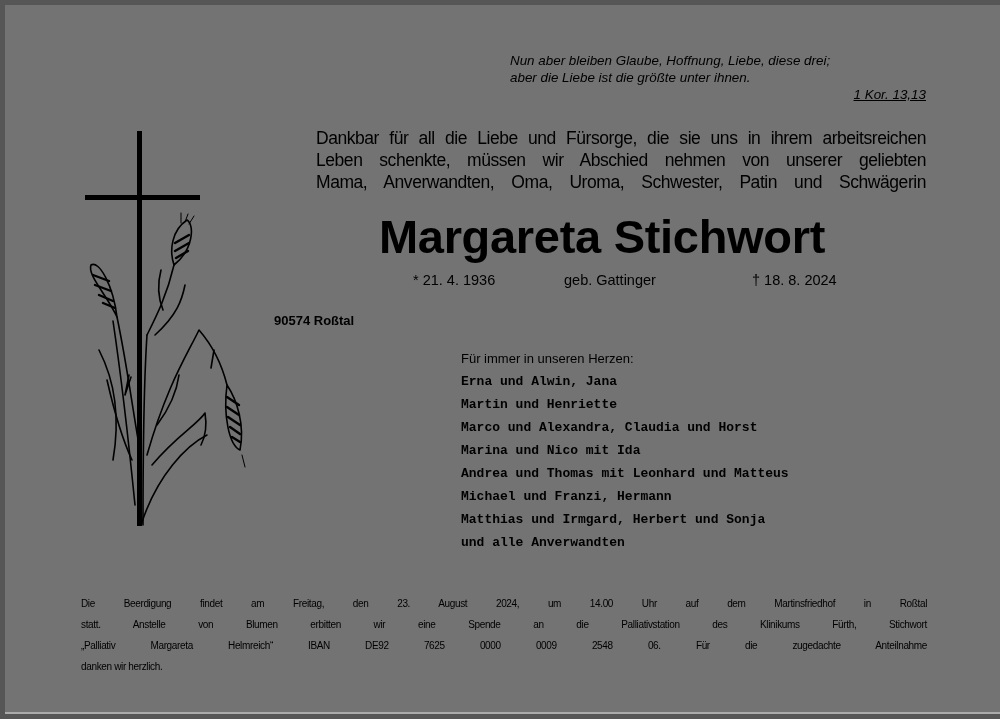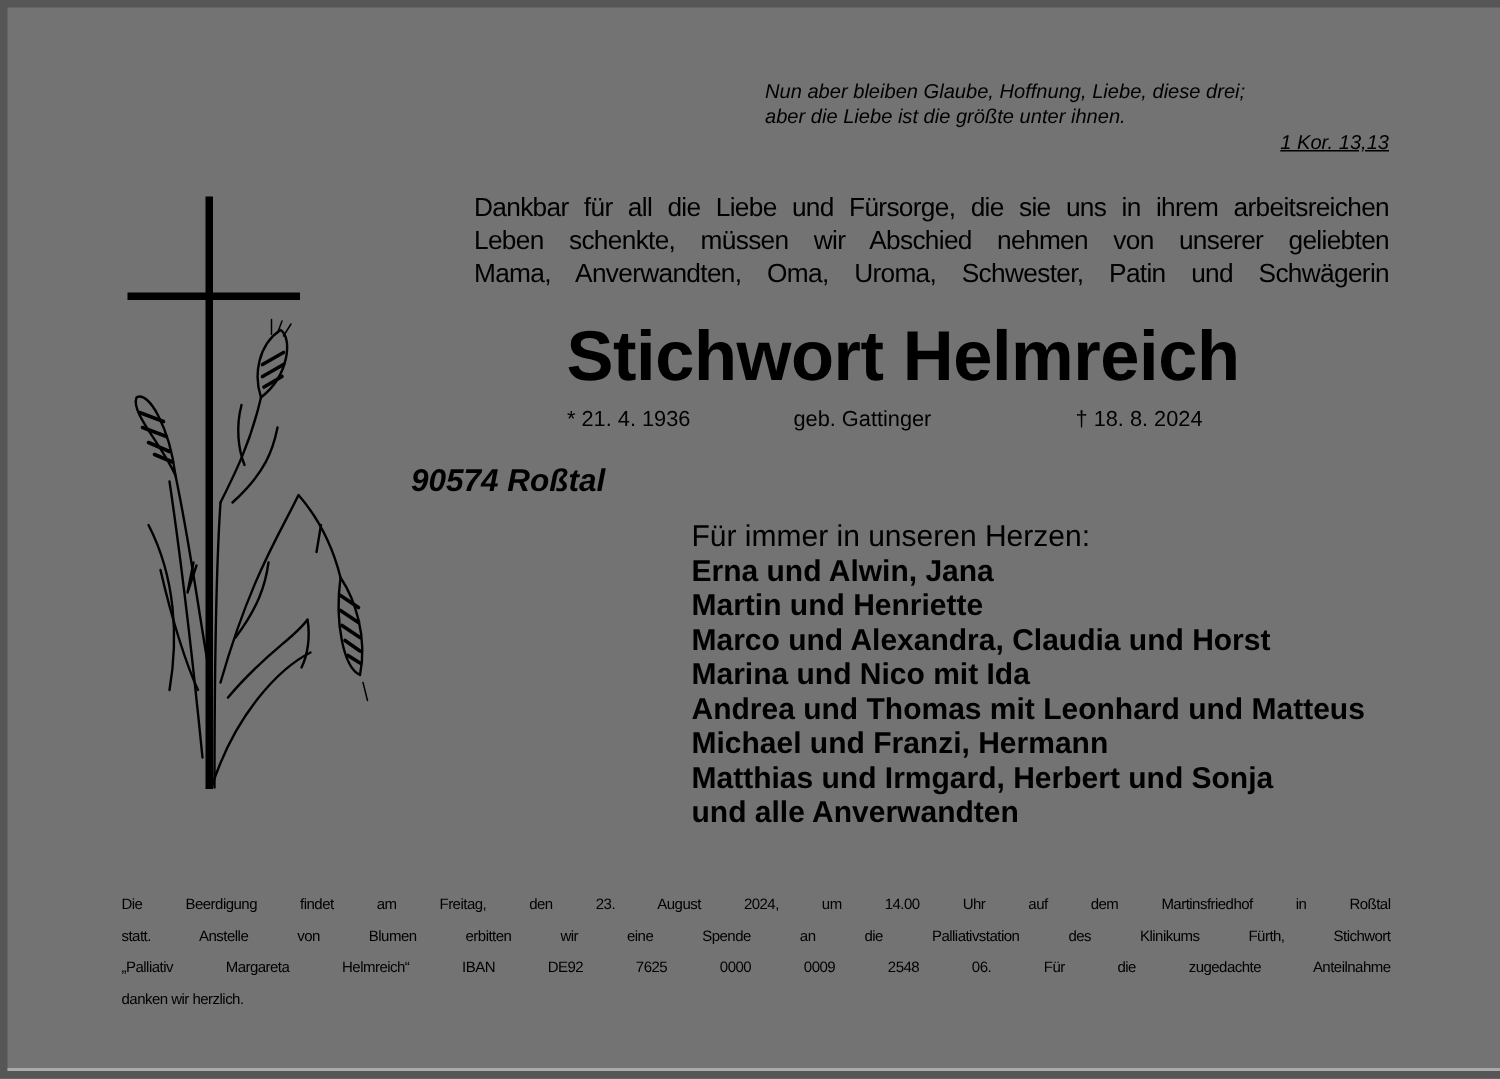--- a/index.html
+++ b/index.html
@@ -25,24 +25,24 @@
     font-size:17.5px; line-height:22px;
     text-align:justify; text-align-last:justify;
     font-family:"Liberation Sans Narrow","Liberation Sans", sans-serif;
     letter-spacing:-0.45px;
   }
   .intro div { text-align:justify; text-align-last:justify;margin-left:44px; }
   .name {
     left:267px; top:202px; width:660px; text-align:center;
     font-weight:bold; font-size:47px; line-height:60px; letter-spacing:-0.3px;
   }
-  .dates { top:266px; font-size:14.5px; line-height:18px; }
-  .city { left:269px; top:305px; font-weight:bold; font-size:21px; line-height:22px;font-style:italic; }
-  .family { left:456px; top:342px; font-size:20px; line-height:23px; }
-  .family .bold { font-weight:bold; }
+  .dates { top:266px; font-size:14.5px; line-height:18px;margin-left:35px; }
+  .city { left:269px; top:305px; font-weight:bold; font-size:13px; line-height:22px; }
+  .family { left:456px; top:342px; font-size:13px; line-height:23px; }
+  .family .bold { font-weight:bold;font-family:Liberation Mono, monospace; }
   .funeral {
     left:76px; top:588px; width:846px;
     font-size:10px; line-height:21px;
     letter-spacing:-0.35px;
   }
   .funeral div { text-align:justify; text-align-last:justify; }
   .funeral div.last { text-align-last:left; }
   .art { left:72px; top:120px; }
 </style>
 </head>
@@ -94,21 +94,21 @@
       </g>
     </svg>
   </div>
 
   <div class="abs intro">
     <div>Dankbar für all die Liebe und Fürsorge, die sie uns in ihrem arbeitsreichen</div>
     <div>Leben schenkte, müssen wir Abschied nehmen von unserer geliebten</div>
     <div>Mama, Anverwandten, Oma, Uroma, Schwester, Patin und Schwägerin</div>
   </div>
 
-  <div class="abs name">Stichwort Helmreich</div>
+  <div class="abs name">Margareta Stichwort</div>
 
   <div class="abs dates" style="left:373px;">* 21. 4. 1936</div>
   <div class="abs dates" style="left:524px;">geb. Gattinger</div>
   <div class="abs dates" style="left:712px;">† 18. 8. 2024</div>
 
   <div class="abs city">90574 Roßtal</div>
 
   <div class="abs family">
     <div>Für immer in unseren Herzen:</div>
     <div class="bold">Erna und Alwin, Jana</div>

